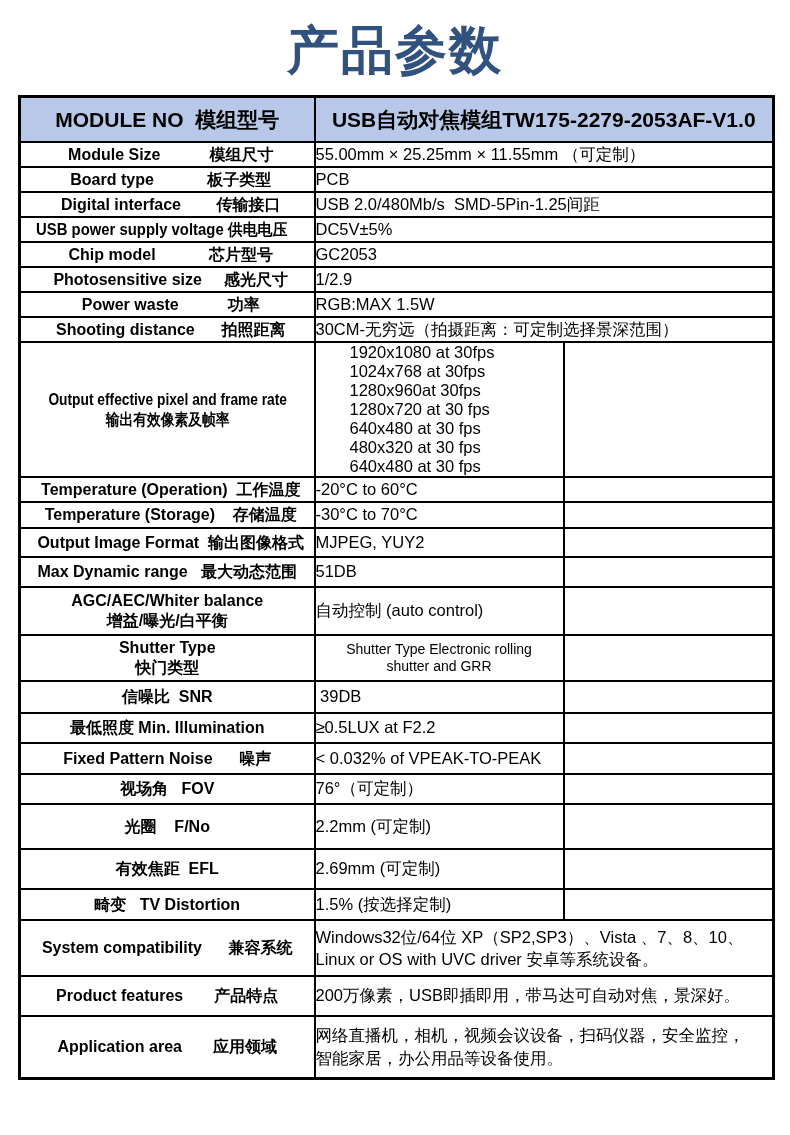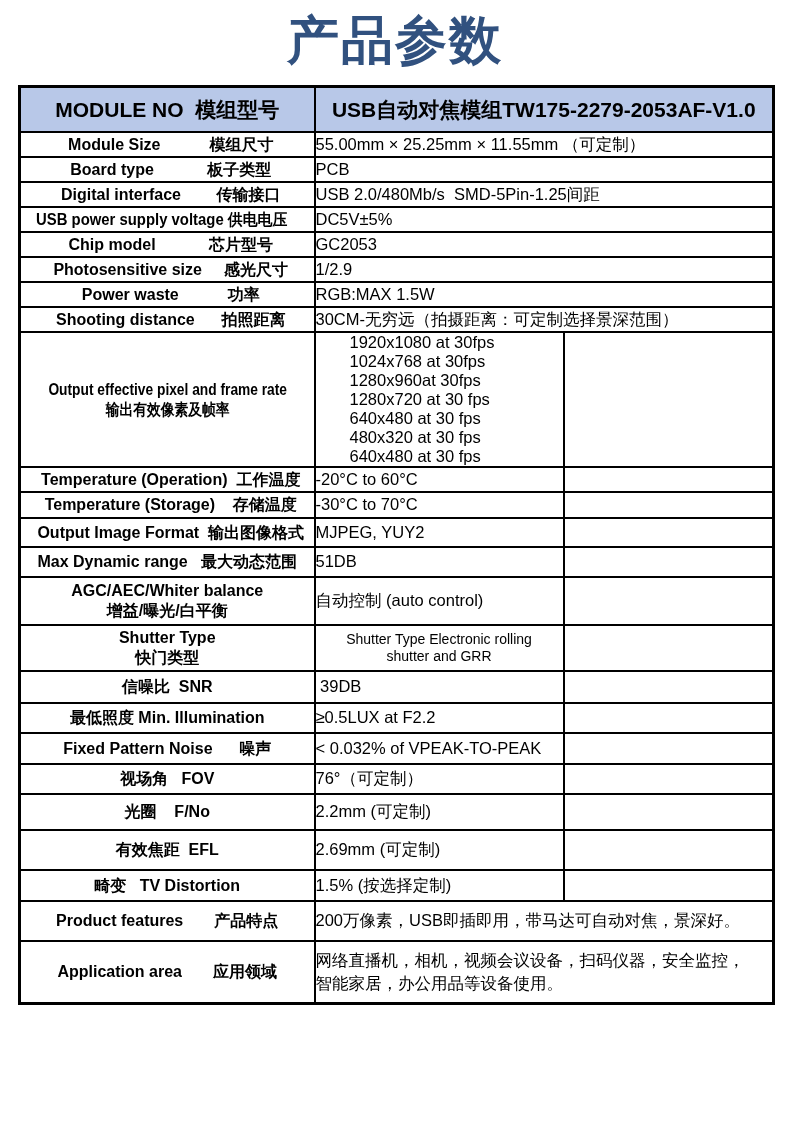--- a/index.html
+++ b/index.html
@@ -8,21 +8,21 @@
     --border:#000000;
   }
   html,body{margin:0;padding:0;}
   body{
     width:790px;height:1135px;
     background:#ffffff;
     font-family:"Liberation Sans","DejaVu Sans",sans-serif;
     color:#000;
     overflow:hidden;
   }
-  .title-wrap{ text-align:center; padding-top:10px; }
+  .title-wrap{ text-align:center; padding-top:20px; }
   .title-zh{
     font-size:52px; font-weight:bold; color:var(--accent);
     letter-spacing:2px; line-height:60px;
   }
   .title-en{
     font-size:23px; font-weight:500; color:var(--accent);
     letter-spacing:1px; margin-top:2px; line-height:26px;
   }
   table.spec{
     border-collapse:collapse; table-layout:fixed;
@@ -168,34 +168,39 @@
         <tr style="height: 31px;">
           <td class="lbl c"><span>Fixed Pattern Noise      噪声</span></td>
           <td class="val"><span>&lt; 0.032% of VPEAK-TO-PEAK</span></td>
           <td></td>
         </tr>
         <tr style="height: 30px;">
           <td class="lbl c"><span>视场角   FOV</span></td>
           <td class="val"><span>76°（可定制）</span></td>
           <td></td>
         </tr>
-        <tr style="height: 36px;">
+        <tr style="height: 45px;">
           <td class="lbl c"><span>光圈    F/No</span></td>
           <td class="val"><span>2.2mm (可定制)</span></td>
           <td></td>
         </tr>
         <tr style="height: 40px;">
           <td class="lbl c"><span>有效焦距  EFL</span></td>
           <td class="val"><span>2.69mm (可定制)</span></td>
           <td></td>
         </tr>
         <tr style="height: 31px;">
           <td class="lbl c"><span>畸变   TV Distortion</span></td>
           <td class="val"><span>1.5% (按选择定制)</span></td>
           <td></td>
+        </tr>
+        <tr style="height: 56px;">
+          <td class="lbl c"><span>System compatibility      兼容系统</span></td>
+          <td class="val wide" colspan="2"><span>Windows32位/64位 XP（SP2,SP3）、Vista 、7、8、10、
+Linux or OS with UVC driver 安卓等系统设备。</span></td>
         </tr>
         <tr style="height: 40px;">
           <td class="lbl c"><span>Product features       产品特点</span></td>
           <td class="val" colspan="2"><span>200万像素，USB即插即用，带马达可自动对焦，景深好。</span></td>
         </tr>
         <tr style="height: 62px;">
           <td class="lbl c"><span>Application area       应用领域</span></td>
           <td class="val wide" colspan="2"><span>网络直播机，相机，视频会议设备，扫码仪器，安全监控，
 智能家居，办公用品等设备使用。</span></td>
         </tr>

